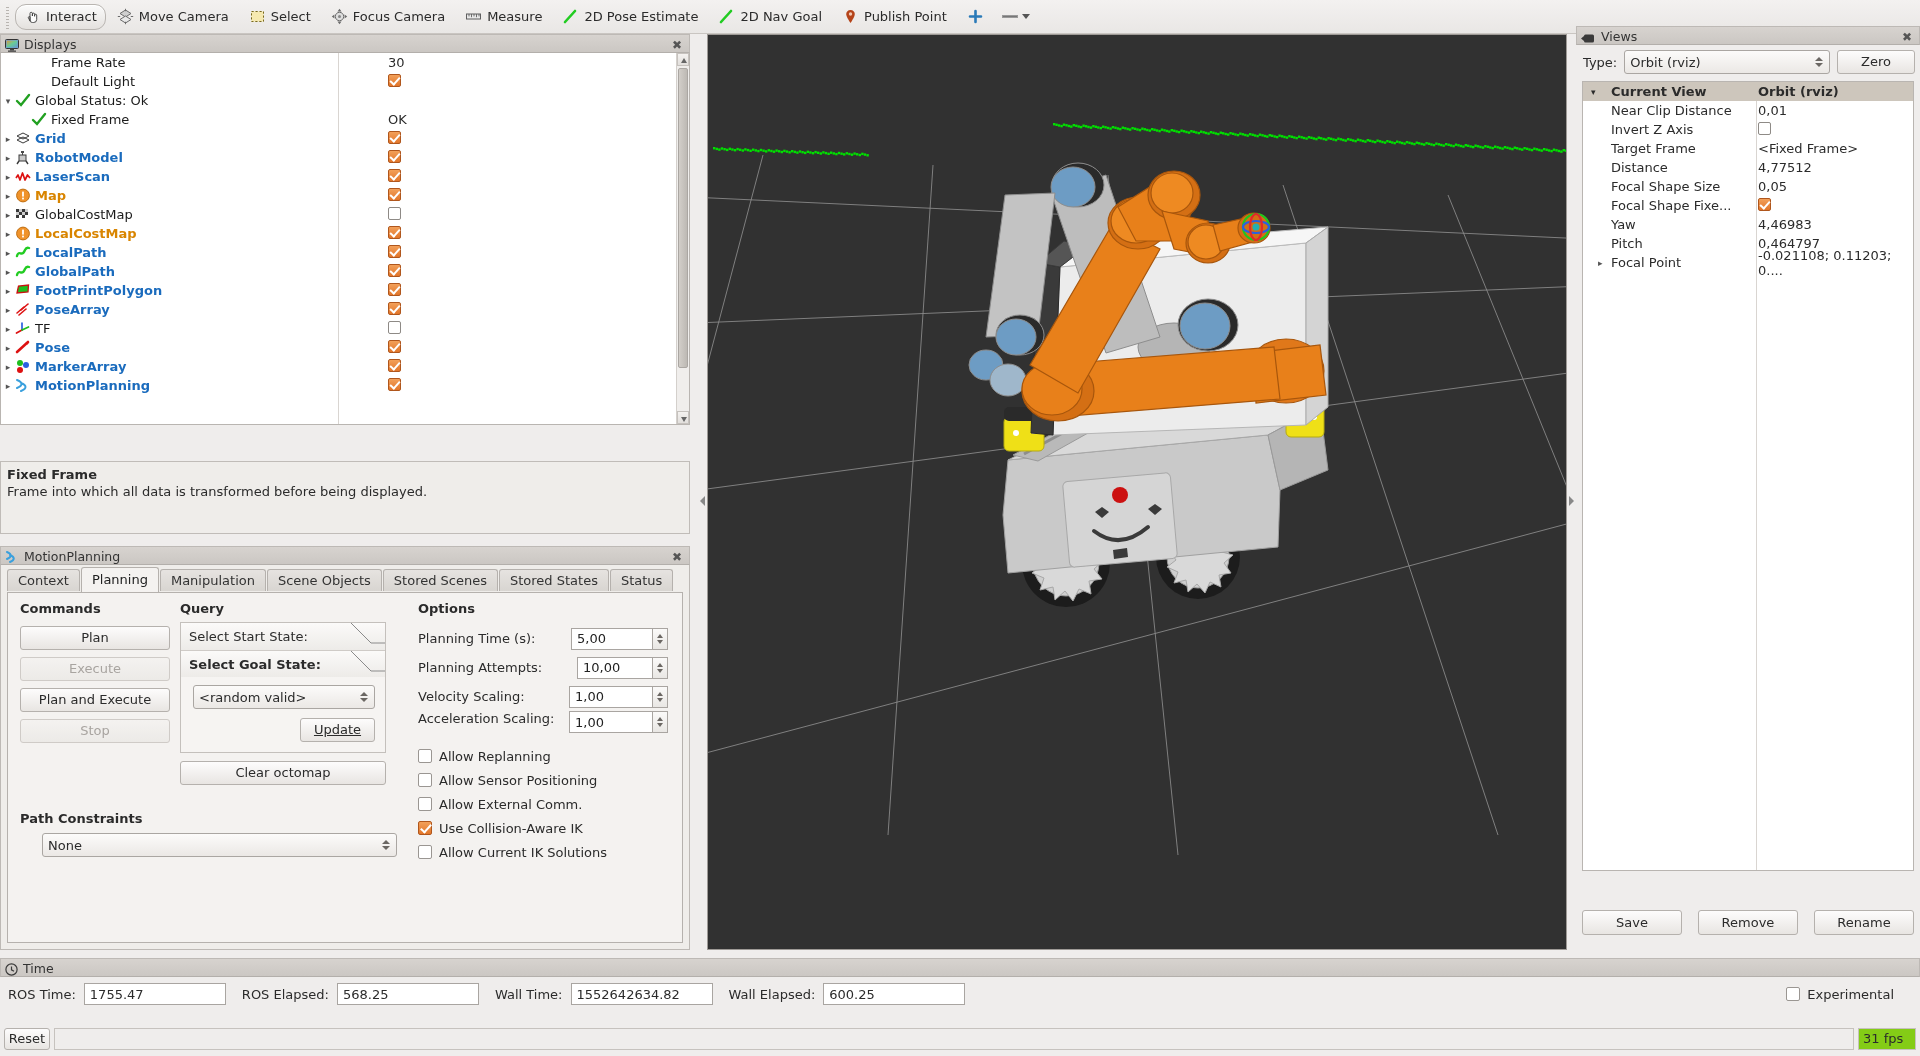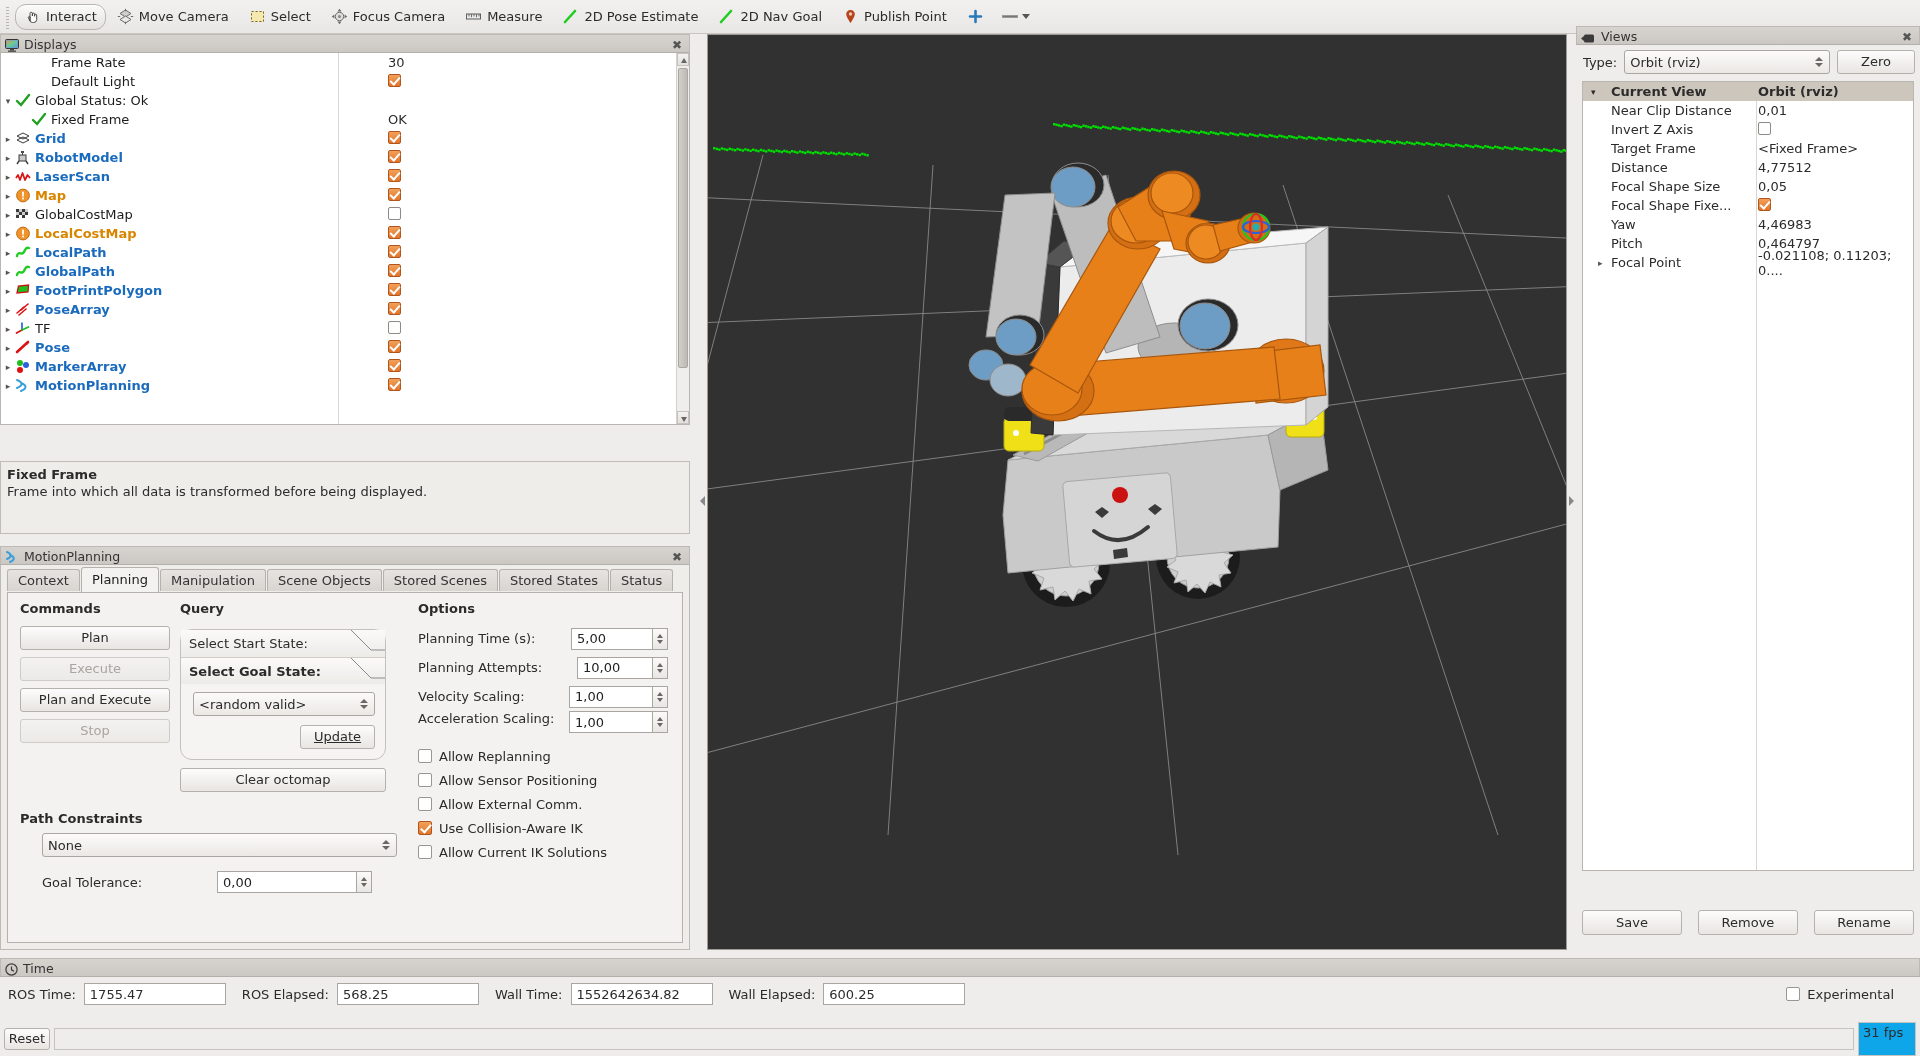--- a/index.html
+++ b/index.html
@@ -167,21 +167,21 @@
 
   
   #timepanel { left:0; top: 958px; width: 1920px; height: 64px; }
   .time-row { display:flex; align-items:center; gap:8px; padding: 5px 8px 0 8px; font-size:13px; }
   .time-row .lab { white-space:nowrap; }
   .tinput { height:22px; border:1px solid #a9a5a1; background:#fff; display:flex; align-items:center; padding:0 5px; font-size:13px;}
   .statusbar { position:absolute; left:0; bottom:0; width:1920px; height: 34px; background:#efedec; display:flex; align-items:center; padding: 0 4px; gap:4px;}
   .sb-reset { width:46px; height:22px; font-size:13px; text-align:center; line-height:20px;
     background:linear-gradient(to bottom,#fdfcfc,#e8e5e2); border:1px solid #b5b1ad; border-radius:3px;}
   .sb-field { flex:1; height:22px; border:1px solid #c6c2be; background:#efedec;}
-  .sb-fps { width:58px; height:34px; border:1px solid #c6c2be; background:#0ea5e9; font-size:13px; line-height:20px; padding-left:4px;}
+  .sb-fps { width:58px; height:22px; border:1px solid #c6c2be; background:#84cc16; font-size:13px; line-height:20px; padding-left:4px;}
 
   svg { display:block; }
 </style>
 </head>
 <body>
 
 <div id="app">
 
   <div class="toolbar">
     <div class="tb-grip"></div>
@@ -565,21 +565,21 @@
           <div style="margin-top:10px;display:flex;flex-direction:column;gap:7px;">
             <div class="btn" style="height:24px;line-height:22px"><span>Plan</span></div>
             <div class="btn dis" style="height:24px;line-height:22px"><span>Execute</span></div>
             <div class="btn" style="height:24px;line-height:22px"><span>Plan and Execute</span></div>
             <div class="btn dis" style="height:24px;line-height:22px"><span>Stop</span></div>
           </div>
         </div>
 
         <div style="position:absolute;left:172px;top:8px;width:206px;">
           <div class="sect-title">Query</div>
-          <div class="group" style="margin-top:13px;border-radius:12px;">
+          <div class="group" style="margin-top:6px;">
             <div class="qbtn">
               <span>Select Start State:</span>
               <span class="fold">
                 <svg width="48" height="27" viewBox="0 0 48 27">
                     <path d="M14 0 L34 20 L48 20" stroke="#8a8a8a" stroke-width="1" fill="none"></path>
                   </svg>
               </span>
             </div>
             <div class="qbtn" style="border-top:1px solid #cfcbc7;font-weight:bold">
               <span>Select Goal State:</span>
@@ -660,27 +660,20 @@
                 <span>Allow Current IK Solutions</span>
               </div>
             </div>
         </div>
 
         <div style="position:absolute;left:12px;top:218px;width:400px;">
           <div class="sect-title">Path Constraints</div>
           <div class="combo" style="margin-top:7px;margin-left:22px;width:355px;">
             <span>None</span>
             <span class="arrows"></span>
-          </div>
-          <div style="display:flex;align-items:center;margin-top:14px;margin-left:22px;">
-            <span style="width:175px">Goal Tolerance:</span>
-            <div class="field" style="width:140px">
-                <span>0,00</span>
-              </div>
-            <div class="spin"></div>
           </div>
         </div>
 
       </div>
     </div>
   </div>
 
   <div class="splitter-l">
       <span class="h"></span>
     </div>

